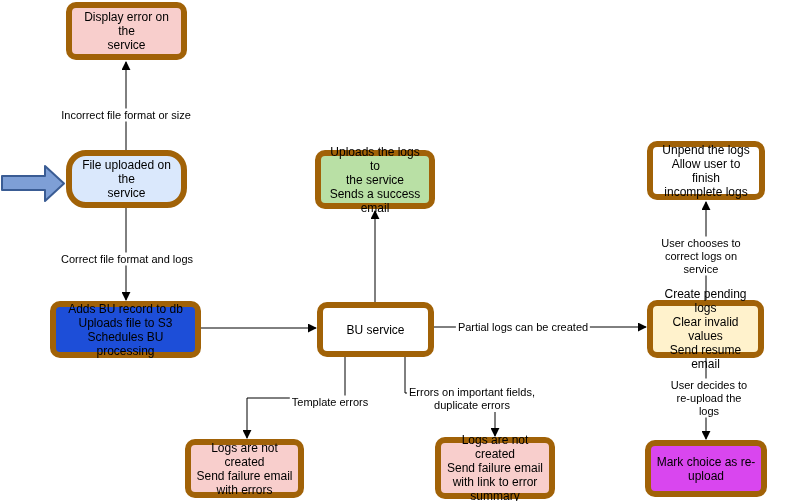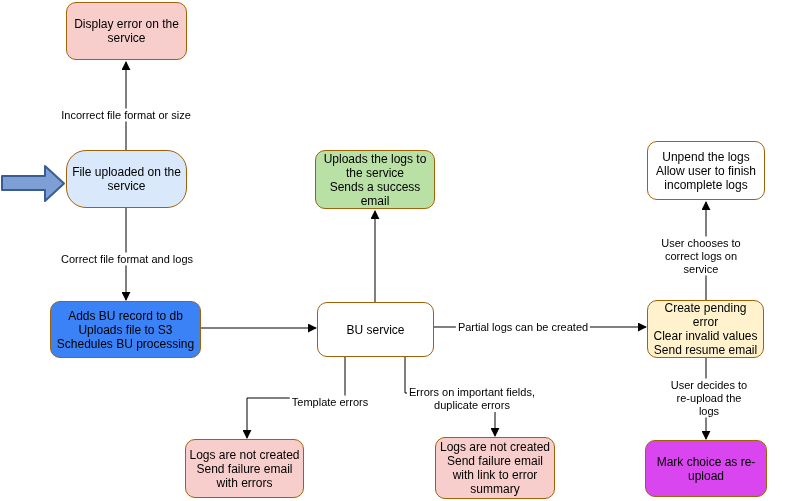--- a/index.html
+++ b/index.html
@@ -15,21 +15,21 @@
     overflow:hidden;
   }
   .edges-svg{
     position:absolute;
     left:0;top:0;
     width:801px;height:501px;
   }
   .node{
     position:absolute;
     box-sizing:border-box;
-    border:1px solid #a16207;
+    border:6px solid #a16207;
     border-radius:10px;
     display:flex;
     align-items:center;
     justify-content:center;
     text-align:center;
     font-size:12px;
     line-height:14px;
     color:#000000;
     white-space:pre-line;
     padding:2px 3px;
@@ -86,32 +86,32 @@
     <path d="M706,300 L706,202" stroke="#000000" stroke-width="1" fill="none" marker-end="url(#arrow)"></path>
     <path d="M706,358 L706,439" stroke="#000000" stroke-width="1" fill="none" marker-end="url(#arrow)"></path>
 
     <polygon points="2,176 45,176 45,166 64,183.5 45,201 45,190 2,190" fill="#7e9fd6" stroke="#3a5c94" stroke-width="2" stroke-linejoin="round"></polygon>
   </svg>
 
   <div class="node n-display-error" style="background: rgb(248, 206, 204);">Display error on the
 service</div>
   <div class="node n-file-uploaded" style="background: rgb(218, 232, 252); border-radius: 20px;">File uploaded on the
 service</div>
-  <div class="node n-adds-bu" style="background: #3b82f6;">Adds BU record to db
+  <div class="node n-adds-bu" style="background: #1d4ed8;">Adds BU record to db
 Uploads file to S3
 Schedules BU processing</div>
   <div class="node n-bu-service" style="background: rgb(255, 255, 255);">BU service</div>
   <div class="node n-success" style="background: rgb(185, 224, 165); text-align: center;">Uploads the logs to
 the service
 Sends a success
 email</div>
   <div class="node n-unpend" style="background: rgb(255, 255, 255);">Unpend the logs
 Allow user to finish
 incomplete logs</div>
-  <div class="node n-pending" style="background: rgb(255, 242, 204);">Create pending error
+  <div class="node n-pending" style="background: rgb(255, 242, 204);">Create pending logs
 Clear invalid values
 Send resume email</div>
   <div class="node n-mark" style="background: #d946ef;">Mark choice as re-
 upload</div>
   <div class="node n-fail1" style="background: rgb(248, 206, 204);">Logs are not created
 Send failure email
 with errors</div>
   <div class="node n-fail2" style="background: rgb(248, 206, 204);">Logs are not created
 Send failure email
 with link to error

